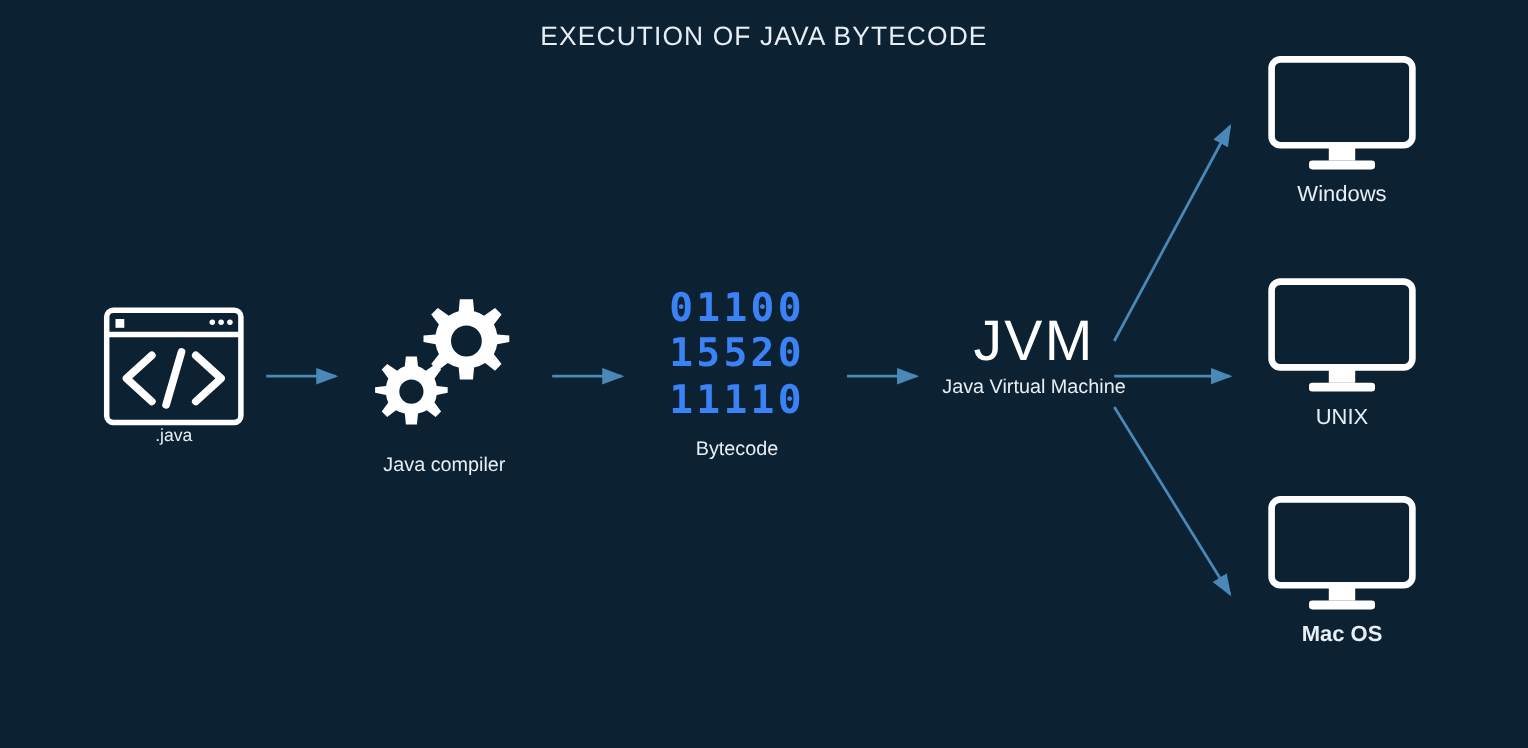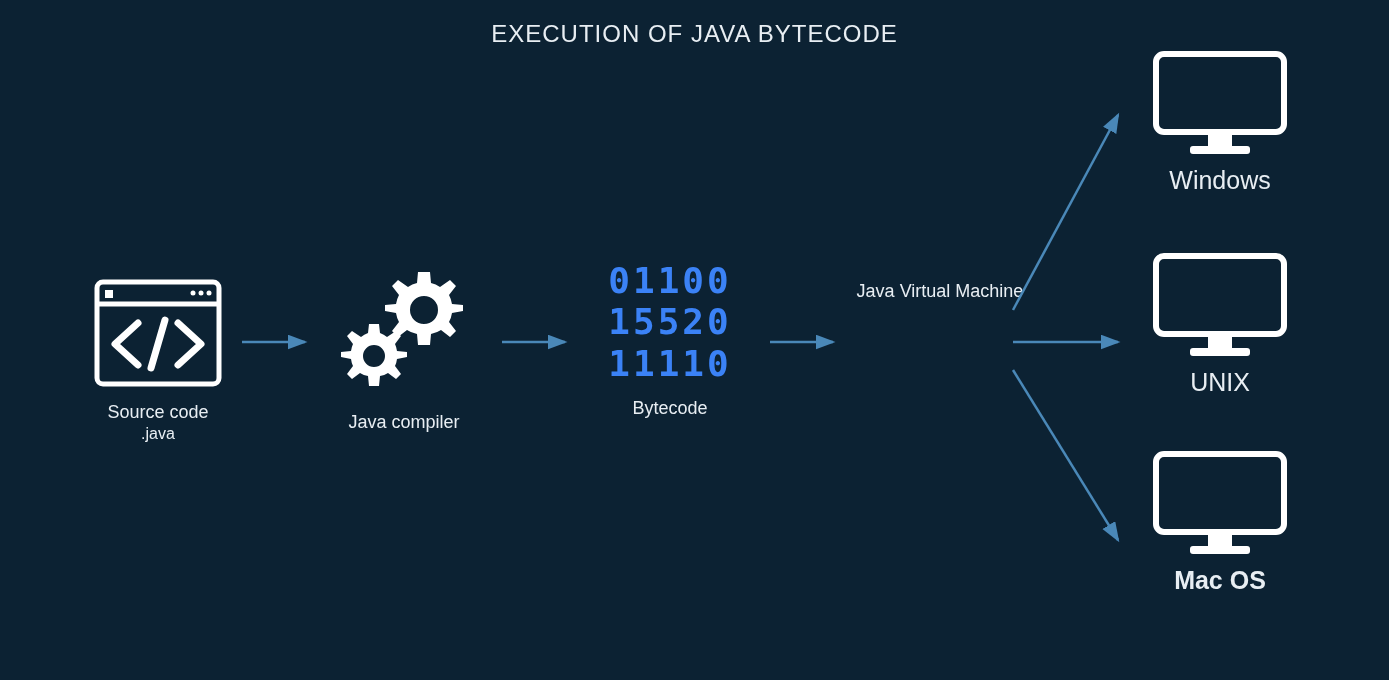--- a/index.html
+++ b/index.html
@@ -63,21 +63,21 @@
   .jvm-sub {
     font-size: 18px;
     line-height: 1.3;
   }
   
   .os-node { left: 1130px; width: 180px; text-align: center; }
   .os-win { top: 48px; }
   .os-unix { top: 250px; }
   .os-mac { top: 448px; font-weight: bold; }
   .os-label {
-    font-size: 25px;
+    font-size: 20px;
     margin-top: 8px;
   }
   
   svg.arrow { position: absolute; }
 </style>
 </head>
 <body>
 
 <div class="title">EXECUTION OF JAVA BYTECODE</div>
 
@@ -88,21 +88,20 @@
       <line x1="4" y1="26" x2="126" y2="26" stroke="#fff" stroke-width="5"></line>
       <rect x="12" y="12" width="8" height="8" fill="#fff"></rect>
       <circle cx="100" cy="15" r="2.5" fill="#fff"></circle>
       <circle cx="108" cy="15" r="2.5" fill="#fff"></circle>
       <circle cx="116" cy="15" r="2.5" fill="#fff"></circle>
       <polyline points="45,45 22,66 45,87" fill="none" stroke="#fff" stroke-width="7" stroke-linecap="round" stroke-linejoin="round"></polyline>
       <polyline points="85,45 108,66 85,87" fill="none" stroke="#fff" stroke-width="7" stroke-linecap="round" stroke-linejoin="round"></polyline>
       <line x1="72" y1="42" x2="58" y2="90" stroke="#fff" stroke-width="7" stroke-linecap="round"></line>
     </svg>
   </div>
-  <div class="node-label">Source code</div>
   <div class="node-sublabel">.java</div>
 </div>
 
 <svg class="arrow" style="left:240px; top:332px;" width="80" height="20">
   <defs>
       <marker id="ah1" markerWidth="10" markerHeight="10" refX="7" refY="3" orient="auto">
         <path d="M0,0 L0,6 L8,3 z" fill="#4a88b8"></path>
       </marker>
     </defs>
   <line x1="2" y1="10" x2="65" y2="10" stroke="#4a88b8" stroke-width="2.5" marker-end="url(#ah1)"></line>
@@ -144,20 +143,21 @@
 <svg class="arrow" style="left:768px; top:332px;" width="80" height="20">
   <defs>
       <marker id="ah3" markerWidth="10" markerHeight="10" refX="7" refY="3" orient="auto">
         <path d="M0,0 L0,6 L8,3 z" fill="#4a88b8"></path>
       </marker>
     </defs>
   <line x1="2" y1="10" x2="65" y2="10" stroke="#4a88b8" stroke-width="2.5" marker-end="url(#ah3)"></line>
 </svg>
 
 <div class="node jvm-node">
+  <div class="jvm-text">JVM</div>
   <div class="jvm-sub">Java Virtual Machine</div>
 </div>
 
 <svg class="arrow" style="left:1008px; top:100px;" width="130" height="260">
   <defs>
       <marker id="ahu" markerWidth="10" markerHeight="10" refX="7" refY="3" orient="auto">
         <path d="M0,0 L0,6 L8,3 z" fill="#4a88b8"></path>
       </marker>
     </defs>
   <line x1="5" y1="210" x2="110" y2="15" stroke="#4a88b8" stroke-width="2.5" marker-end="url(#ahu)"></line>

